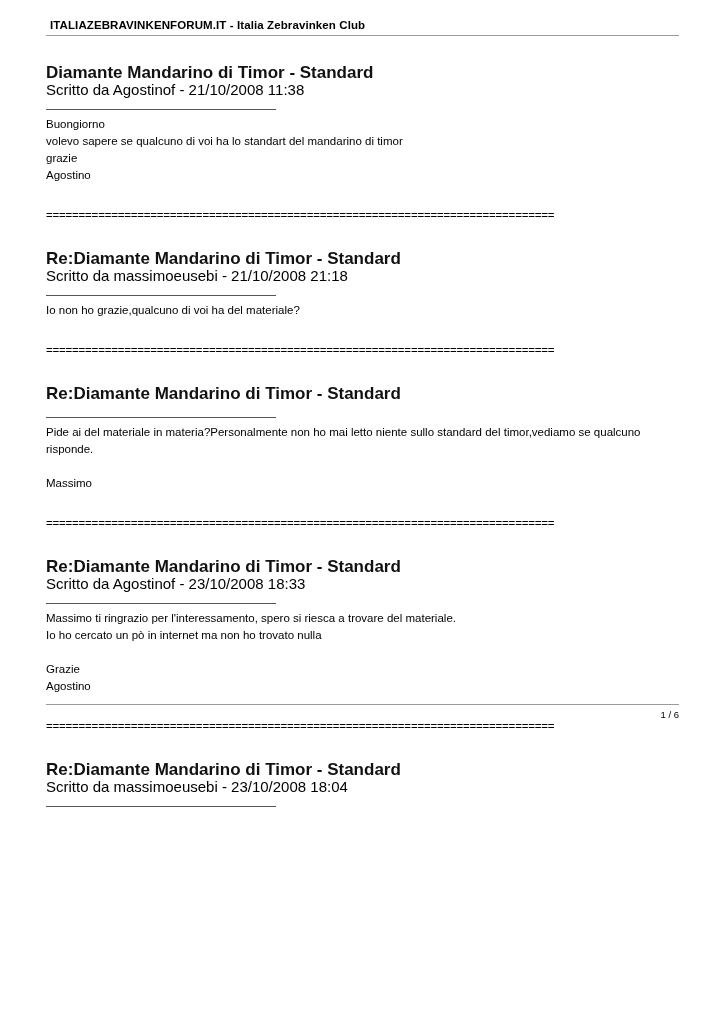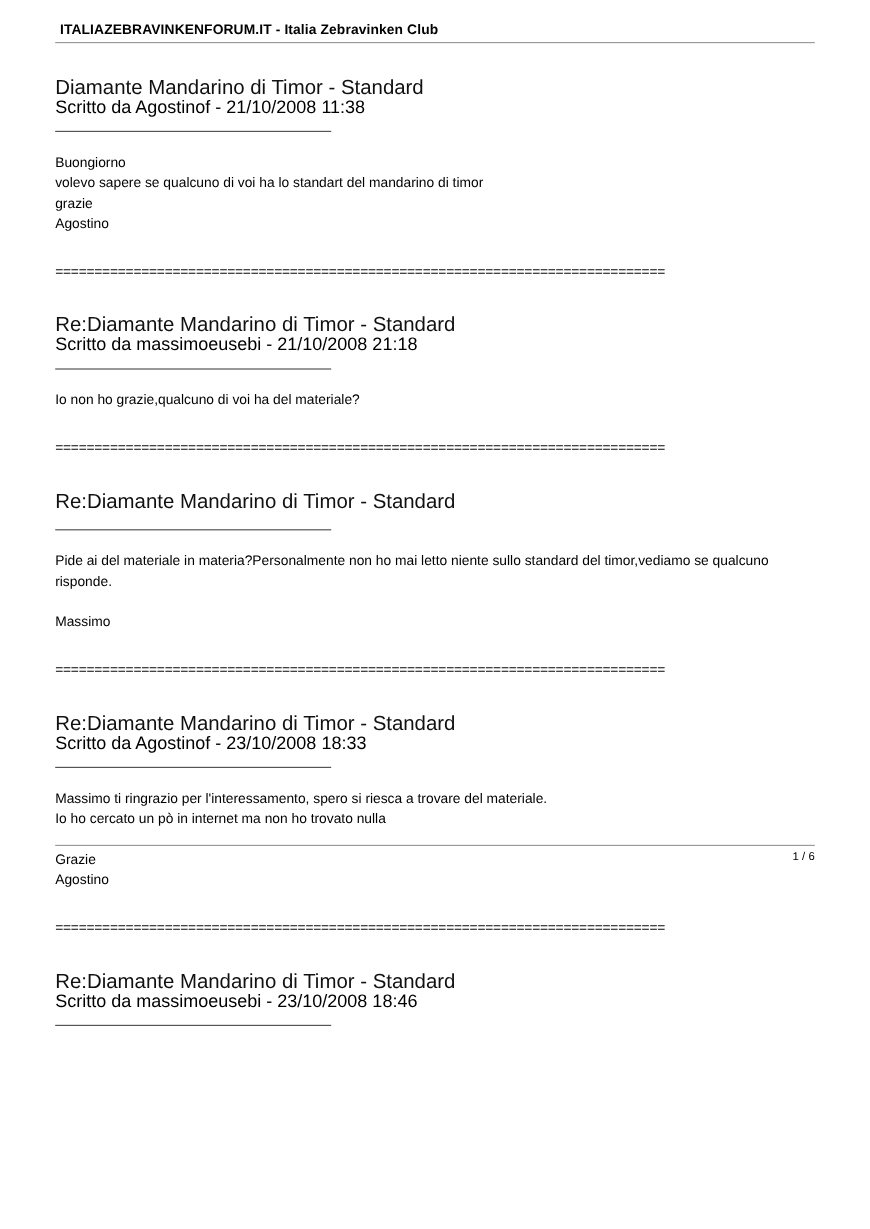--- a/index.html
+++ b/index.html
@@ -41,41 +41,41 @@
     margin: 2px 0 0 0;
   }
   .post {
     margin-top: 26px;
   }
   .post:first-of-type {
     margin-top: 26px;
   }
   .post-title {
     font-size: 17px;
-    font-weight: normal;
+    font-weight: bold;
     line-height: 21px;
     margin: 0 0 1px 0;
     color: #111;
   }
   .post-meta {
     font-size: 15px;
     line-height: 12px;
     margin: 0;
     color: #000;
   }
   .short-rule {
     width: 230px;
     border: 0;
     border-top: 1px solid #555;
     margin: 13px 0 0 0;
   }
   .post-body {
     font-size: 11.5px;
     line-height: 17px;
-    margin: 18px 0 0 0;
+    margin: 6px 0 0 0;
     white-space: pre-wrap;
   }
   .sep {
     font-size: 11.5px;
     line-height: 14px;
     margin: 24px 0 0 0;
     letter-spacing: -0.2px;
     white-space: nowrap;
     overflow: hidden;
     color: #000;
@@ -142,21 +142,21 @@
     <p class="post-body">Massimo ti ringrazio per l'interessamento, spero si riesca a trovare del materiale.
 Io ho cercato un pò in internet ma non ho trovato nulla
 
 Grazie
 Agostino</p>
     <div class="sep">==============================================================================</div>
   </div>
 
   <div class="post">
     <h1 class="post-title">Re:Diamante Mandarino di Timor - Standard</h1>
-    <p class="post-meta">Scritto da massimoeusebi - 23/10/2008 18:46</p>
+    <p class="post-meta">Scritto da massimoeusebi - 23/10/2008 18:04</p>
     <hr class="short-rule">
   </div>
 
   <div class="footer">
     <hr class="footer-rule">
     <div class="footer-page">1 / 6</div>
   </div>
 
 </div>
 

